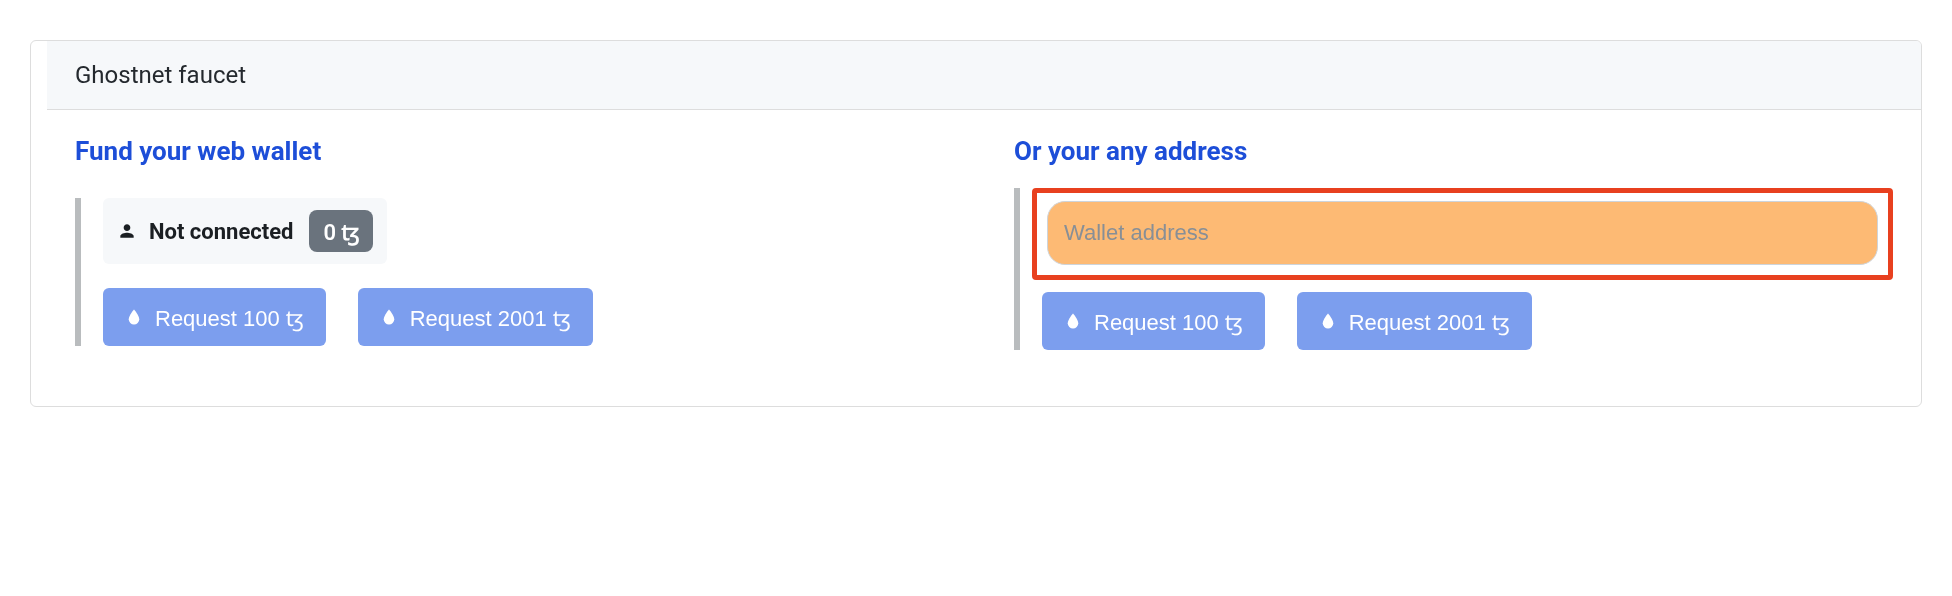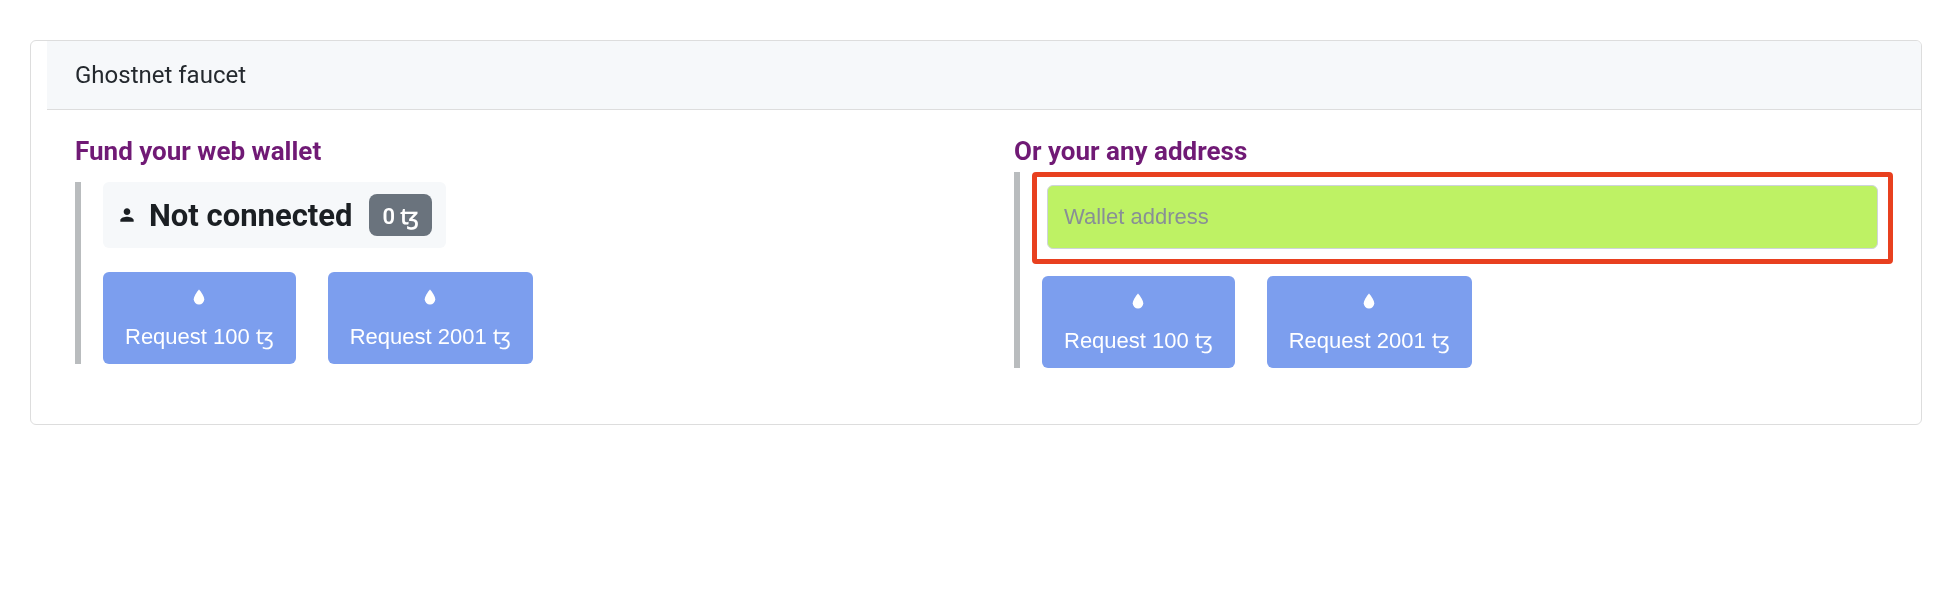--- a/index.html
+++ b/index.html
@@ -32,39 +32,39 @@
       display: flex;
       gap: 60px;
     }
     .column {
       flex: 1;
       min-width: 0;
     }
     .column-title {
       font-size: 26px;
       font-weight: 700;
-      color: #701a75;
-      margin-bottom: 16px;
+      color: #1d4ed8;
+      margin-bottom: 32px;
     }
     .section {
       border-left: 6px solid #b9bcbe;
       padding-left: 22px;
     }
     .wallet-status-row {
       display: flex;
       align-items: center;
       gap: 16px;
       margin-bottom: 24px;
       background: #f6f8fa;
       border-radius: 6px;
       padding: 12px 14px;
       width: fit-content;
     }
     .wallet-status-text {
-      font-size: 31px;
+      font-size: 22px;
       font-weight: 700;
       color: #1b1f23;
       display: flex;
       align-items: center;
       gap: 12px;
     }
     .balance-badge {
       background: #6a737d;
       color: #fff;
       font-size: 22px;
@@ -83,29 +83,28 @@
       color: #fff;
       border: none;
       border-radius: 6px;
       padding: 14px 22px;
       font-size: 22px;
       font-weight: 500;
       cursor: pointer;
       display: inline-flex;
       align-items: center;
       gap: 12px;
-      flex-direction: column;
     }
     .address-input {
       width: 100%;
       padding: 18px 16px;
       font-size: 22px;
       border: 1px solid #ced4da;
-      border-radius: 6px;
-      background: #bef264;
+      border-radius: 18px;
+      background: #fdba74;
       color: #495057;
       outline: none;
       margin-bottom: 20px;
     }
     .address-input::placeholder {
       color: #888f96;
     }
     .highlight-box {
       border: 5px solid #e8401f;
       border-radius: 4px;

